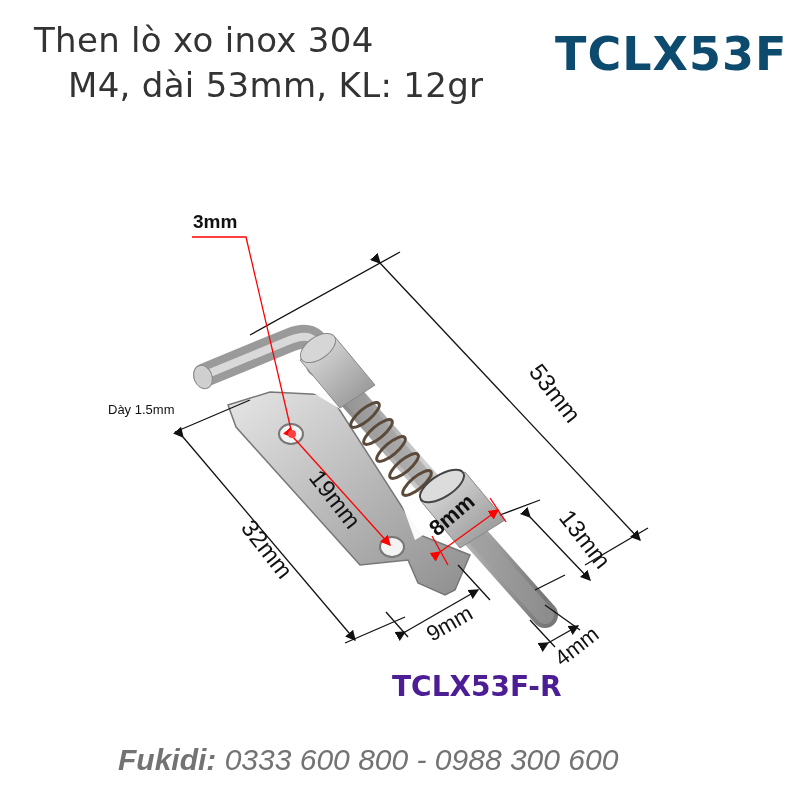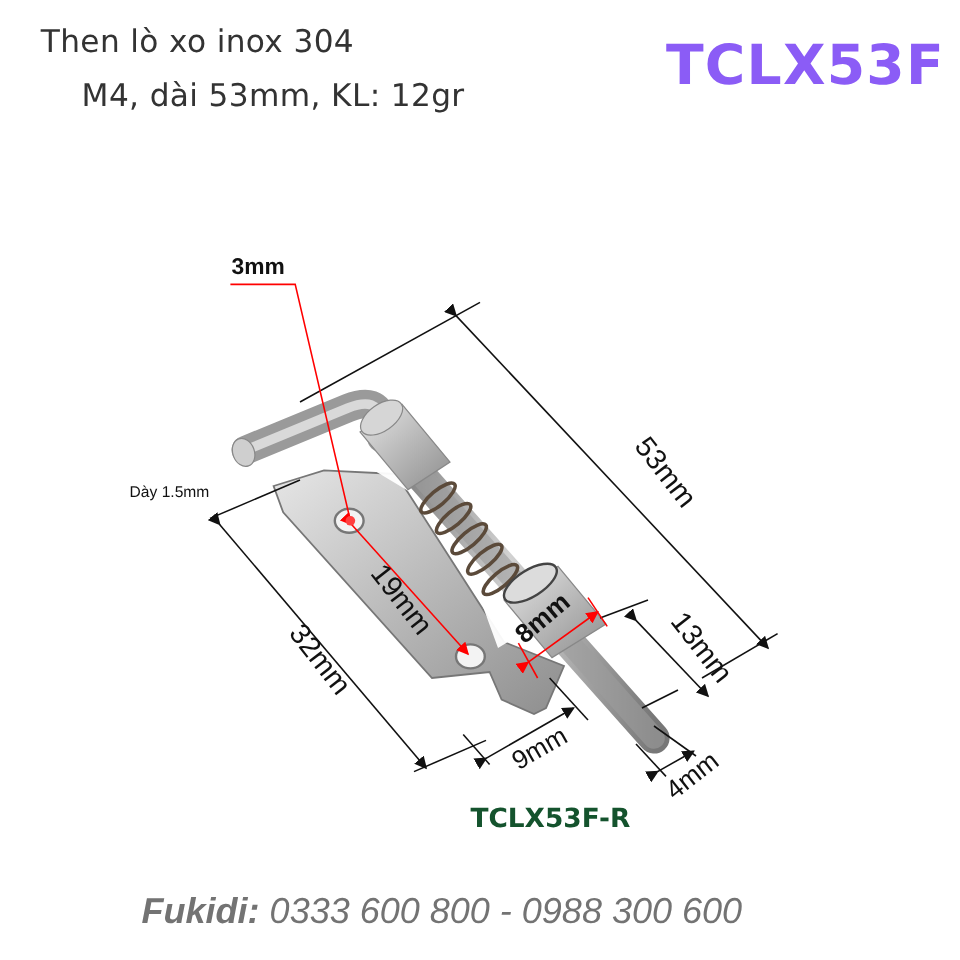--- a/index.html
+++ b/index.html
@@ -1,21 +1,21 @@
 <!DOCTYPE html>
 <html><head>
 <meta charset="utf-8">
 <style>
   html, body { margin:0; padding:0; background:#ffffff; }
   body { width:800px; height:800px; position:relative; overflow:hidden; font-family:"DejaVu Sans", sans-serif; }
-  .title-line { position:absolute; left:34px; font-size:26px; color:#333333; font-family:"DejaVu Sans", sans-serif; letter-spacing:0.3px; }
+  .title-line { position:absolute; left:34px; font-size:34px; color:#333333; font-family:"DejaVu Sans", sans-serif; letter-spacing:0.3px; }
   #title1 { top:20px; }
   #title2 { top:65px;margin-left:34px; }
-  #code { position:absolute; left:555px; top:27px; font-size:46px; font-weight:bold; color:#8b5cf6; font-family:"DejaVu Sans", sans-serif; letter-spacing:1px; }
-  #subcode { position:absolute; left:392px; top:670px; font-size:22px; font-weight:bold; color:#14532d; font-family:"DejaVu Sans", sans-serif; }
+  #code { position:absolute; left:555px; top:27px; font-size:46px; font-weight:bold; color:#0c4a6e; font-family:"DejaVu Sans", sans-serif; letter-spacing:1px; }
+  #subcode { position:absolute; left:392px; top:670px; font-size:28px; font-weight:bold; color:#4c1d95; font-family:"DejaVu Sans", sans-serif; }
   #footer { position:absolute; left:118px; top:743px; font-size:30px; color:#737373; font-family:"Liberation Sans", sans-serif; font-style:italic; }
   #footer .brand { font-weight:bold; }
   svg#drawing { position:absolute; left:0; top:0; }
   .dim-label { font-family:"Liberation Sans", sans-serif; fill:#111; }
 </style>
 </head>
 <body>
 
 <div id="title1" class="title-line">Then lò xo inox 304</div>
 <div id="title2" class="title-line">M4, dài 53mm, KL: 12gr</div>

